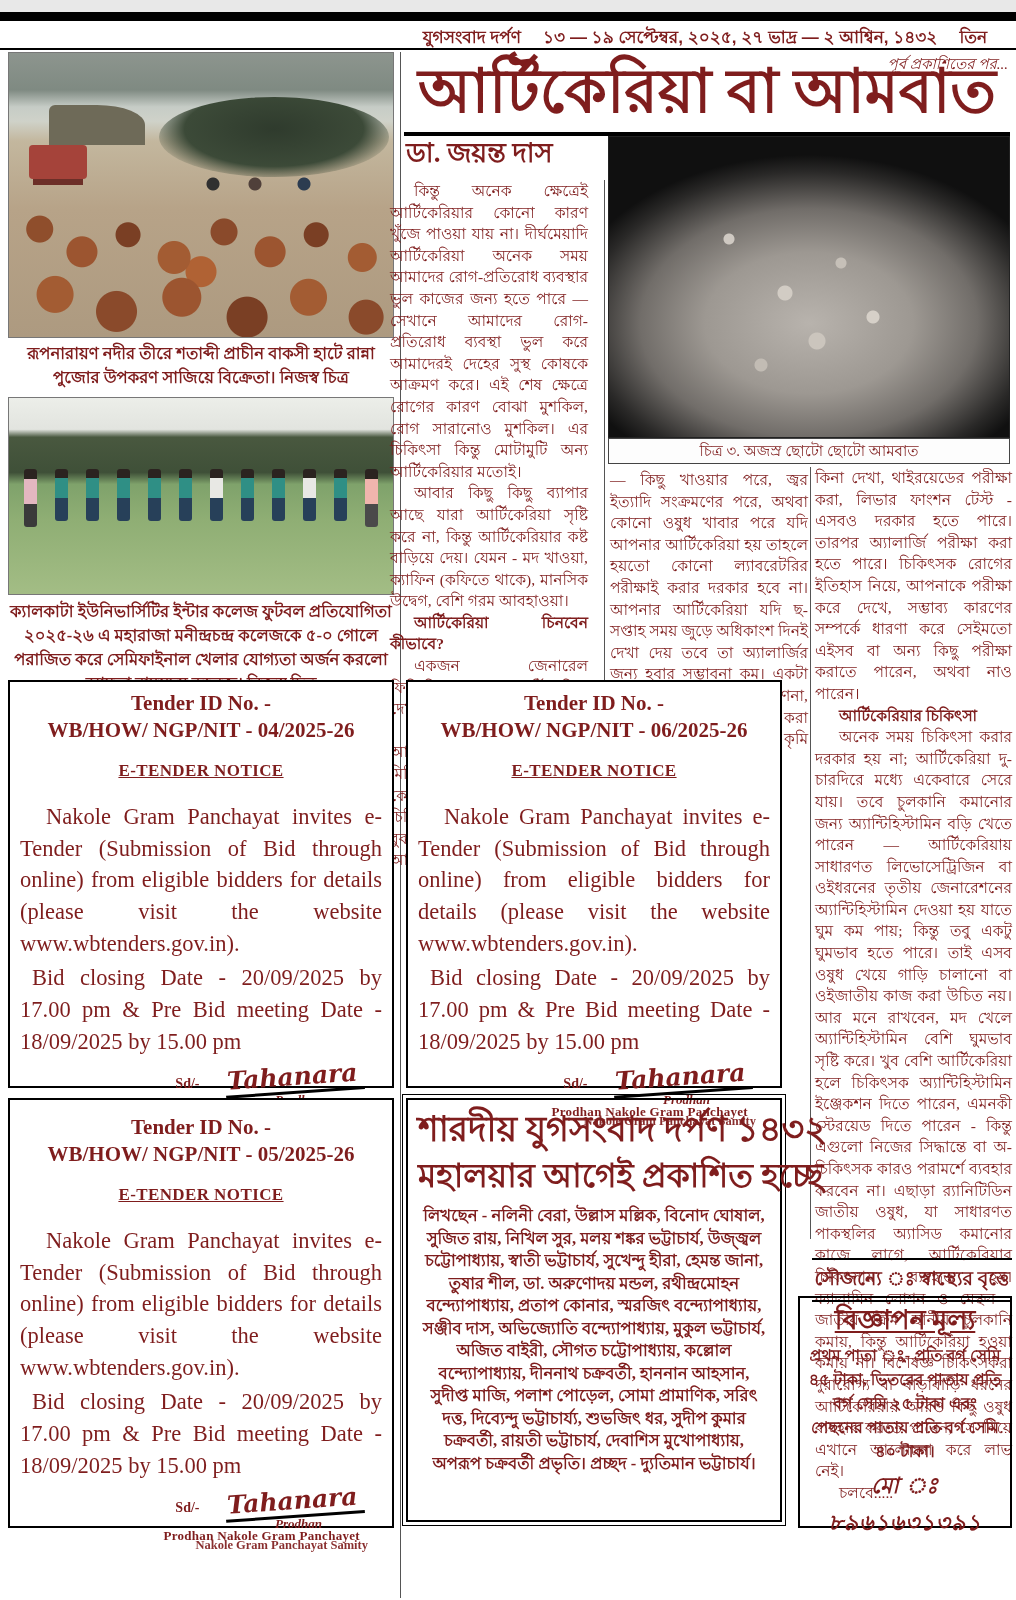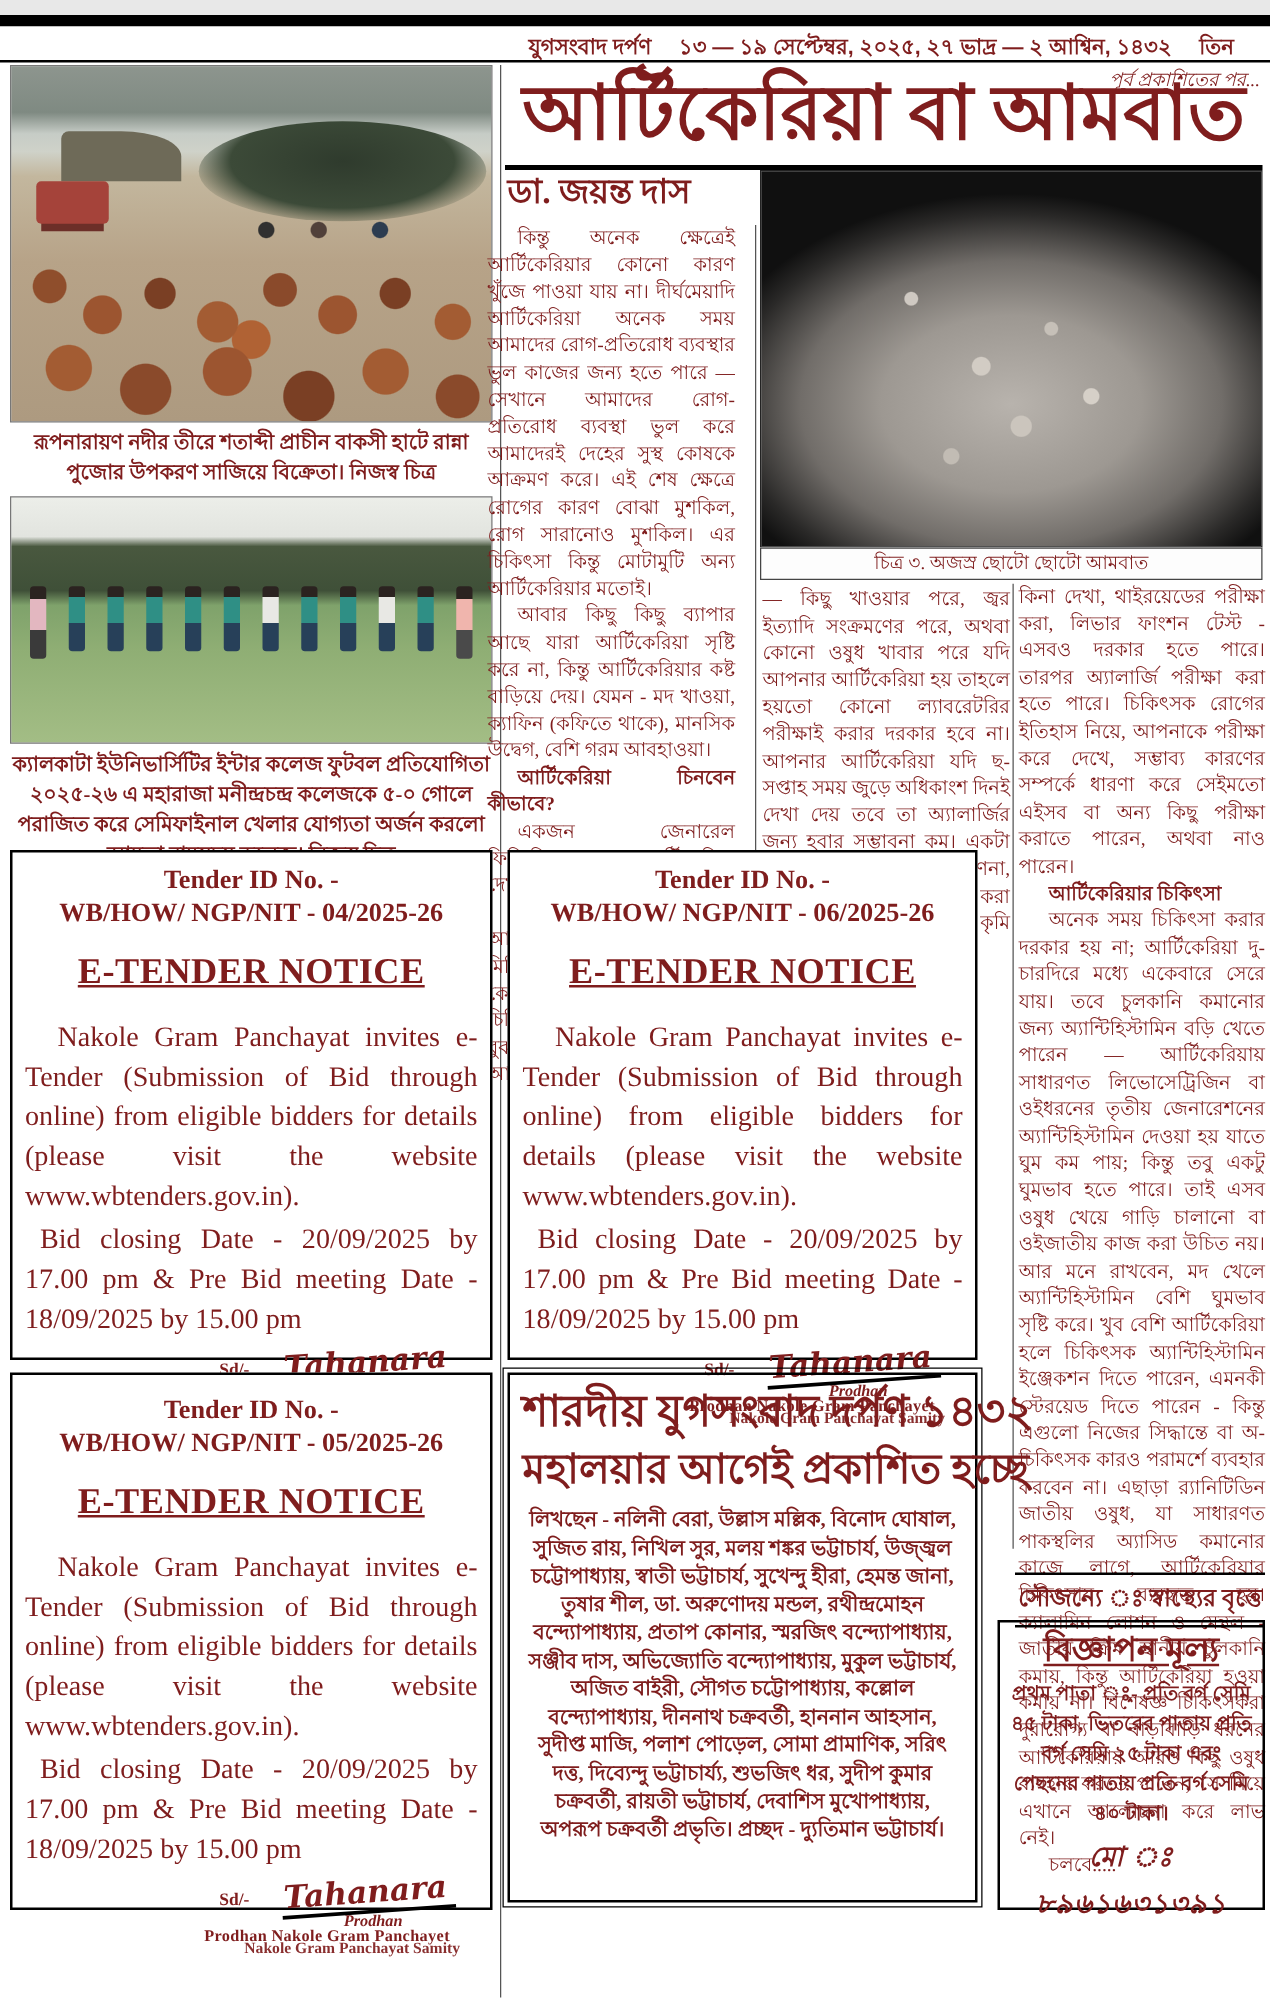--- a/index.html
+++ b/index.html
@@ -85,21 +85,21 @@
   .figcap{left:608px;top:426px;width:402px;height:26px;border:1px solid #444;box-sizing:border-box;
           text-align:center;font-size:15px;line-height:24px;background:#fdfdfd;}
 
   
   .tender{border:2px solid #000;box-sizing:border-box;padding:8px 10px 4px 10px;background:#fff;}
   .t1{left:8px;top:668px;width:386px;height:408px;}
   .t2{left:406px;top:668px;width:376px;height:408px;}
   .t3{left:8px;top:1086px;width:386px;height:430px;}
   .t3{padding-top:14px;}
   .tender .tid{text-align:center;font-weight:bold;font-size:21px;line-height:1.3;}
-  .tender .tnotice{text-align:center;font-weight:bold;font-size:29px;text-decoration:underline;margin:16px 0 20px 0;letter-spacing:0.4px;}
+  .tender .tnotice{text-align:center;font-weight:bold;font-size:17px;text-decoration:underline;margin:16px 0 20px 0;letter-spacing:0.4px;}
   .tender .tbody{font-size:22.5px;line-height:1.42;text-align:justify;margin:0;text-indent:26px;}
   .tender .tclose{font-size:22.5px;line-height:1.42;text-align:justify;margin:2px 0 0 0;text-indent:12px;}
   .sigblock{margin-top:4px;text-align:right;padding-right:8px;}
   .sd{font-size:14px;font-weight:bold;display:inline-block;vertical-align:top;margin-right:26px;margin-top:14px;}
   .script{display:inline-block;font-family:"DejaVu Serif","Liberation Serif",serif;font-style:italic;
           font-size:25px;font-weight:bold;transform:rotate(-4deg);border-bottom:3px solid #000;
           padding:0 6px 0 2px;margin-right:10px;}
   .sigtitle{font-size:13px;font-style:italic;font-weight:bold;margin-right:52px;margin-top:-2px;}
   .sigl1{font-size:13px;font-weight:bold;margin-top:-4px;margin-right:14px;letter-spacing:0.3px;}
   .sigl2{font-size:12.5px;font-weight:bold;margin-top:-6px;margin-right:6px;opacity:0.92;}

